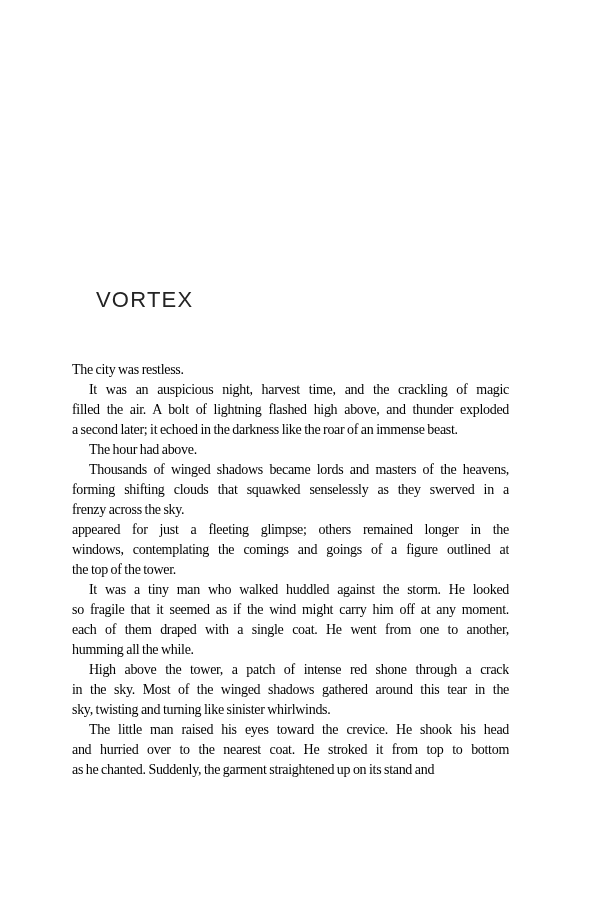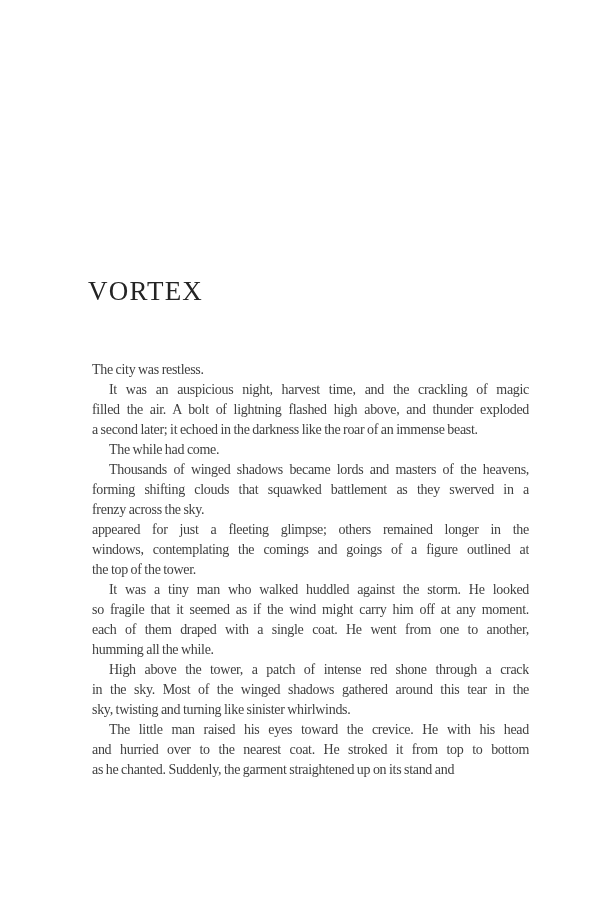--- a/index.html
+++ b/index.html
@@ -12,39 +12,39 @@
     width: 600px;
     height: 900px;
     background: #ffffff;
     overflow: hidden;
     font-family: "Liberation Serif", serif;
   }
   .chapter-title {
     position: absolute;
     left: 88px;
     top: 276px;
-    margin: 0;
-    font-family: Liberation Serif, serif;
-    font-size: 27px;
+    margin: 8px;
+    font-family: Liberation Sans, sans-serif;
+    font-size: 22px;
     font-weight: normal;
     letter-spacing: 1.2px;
     color: #242424;
     line-height: 31px;
   }
   .body-text {
     position: absolute;
-    left: 92px;
+    left: 72px;
     top: 360px;
     width: 437px;
     font-family: "Liberation Serif", serif;
     font-size: 14px;
     line-height: 20px;
     letter-spacing: -0.3px;
     word-spacing: -0.5px;
-    color: #404040;
+    color: #000000;
   }
   .line {
     height: 20px;
     overflow: hidden;
     text-align: justify;
     text-align-last: justify;
   }
   .line.last {
     text-align: left;
     text-align-last: auto;
@@ -56,31 +56,31 @@
 </head>
 <body>
 
 <div class="page">
   <h1 class="chapter-title">VORTEX</h1>
   <div class="body-text">
       <div class="line last" style="">The city was restless.</div>
       <div class="line indent" style="">It was an auspicious night, harvest time, and the crackling of magic</div>
       <div class="line" style="">filled the air. A bolt of lightning flashed high above, and thunder exploded</div>
       <div class="line last" style="">a second later; it echoed in the darkness like the roar of an immense beast.</div>
-      <div class="line last indent" style="">The while had come.</div>
+      <div class="line last indent" style="">The hour had above.</div>
       <div class="line indent" style="">Thousands of winged shadows became lords and masters of the heavens,</div>
-      <div class="line" style="">forming shifting clouds that squawked battlement as they swerved in a</div>
+      <div class="line" style="">forming shifting clouds that squawked senselessly as they swerved in a</div>
       <div class="line last" style="">frenzy across the sky.</div>
       <div class="line" style="">appeared for just a fleeting glimpse; others remained longer in the</div>
       <div class="line" style="">windows, contemplating the comings and goings of a figure outlined at</div>
       <div class="line last" style="">the top of the tower.</div>
       <div class="line indent" style="">It was a tiny man who walked huddled against the storm. He looked</div>
       <div class="line" style="">so fragile that it seemed as if the wind might carry him off at any moment.</div>
       <div class="line" style="">each of them draped with a single coat. He went from one to another,</div>
       <div class="line last" style="">humming all the while.</div>
       <div class="line indent" style="">High above the tower, a patch of intense red shone through a crack</div>
       <div class="line" style="">in the sky. Most of the winged shadows gathered around this tear in the</div>
       <div class="line last" style="">sky, twisting and turning like sinister whirlwinds.</div>
-      <div class="line indent" style="">The little man raised his eyes toward the crevice. He with his head</div>
+      <div class="line indent" style="">The little man raised his eyes toward the crevice. He shook his head</div>
       <div class="line" style="">and hurried over to the nearest coat. He stroked it from top to bottom</div>
       <div class="line last" style="">as he chanted. Suddenly, the garment straightened up on its stand and</div>
     </div>
 </div>
 
 </body></html>

